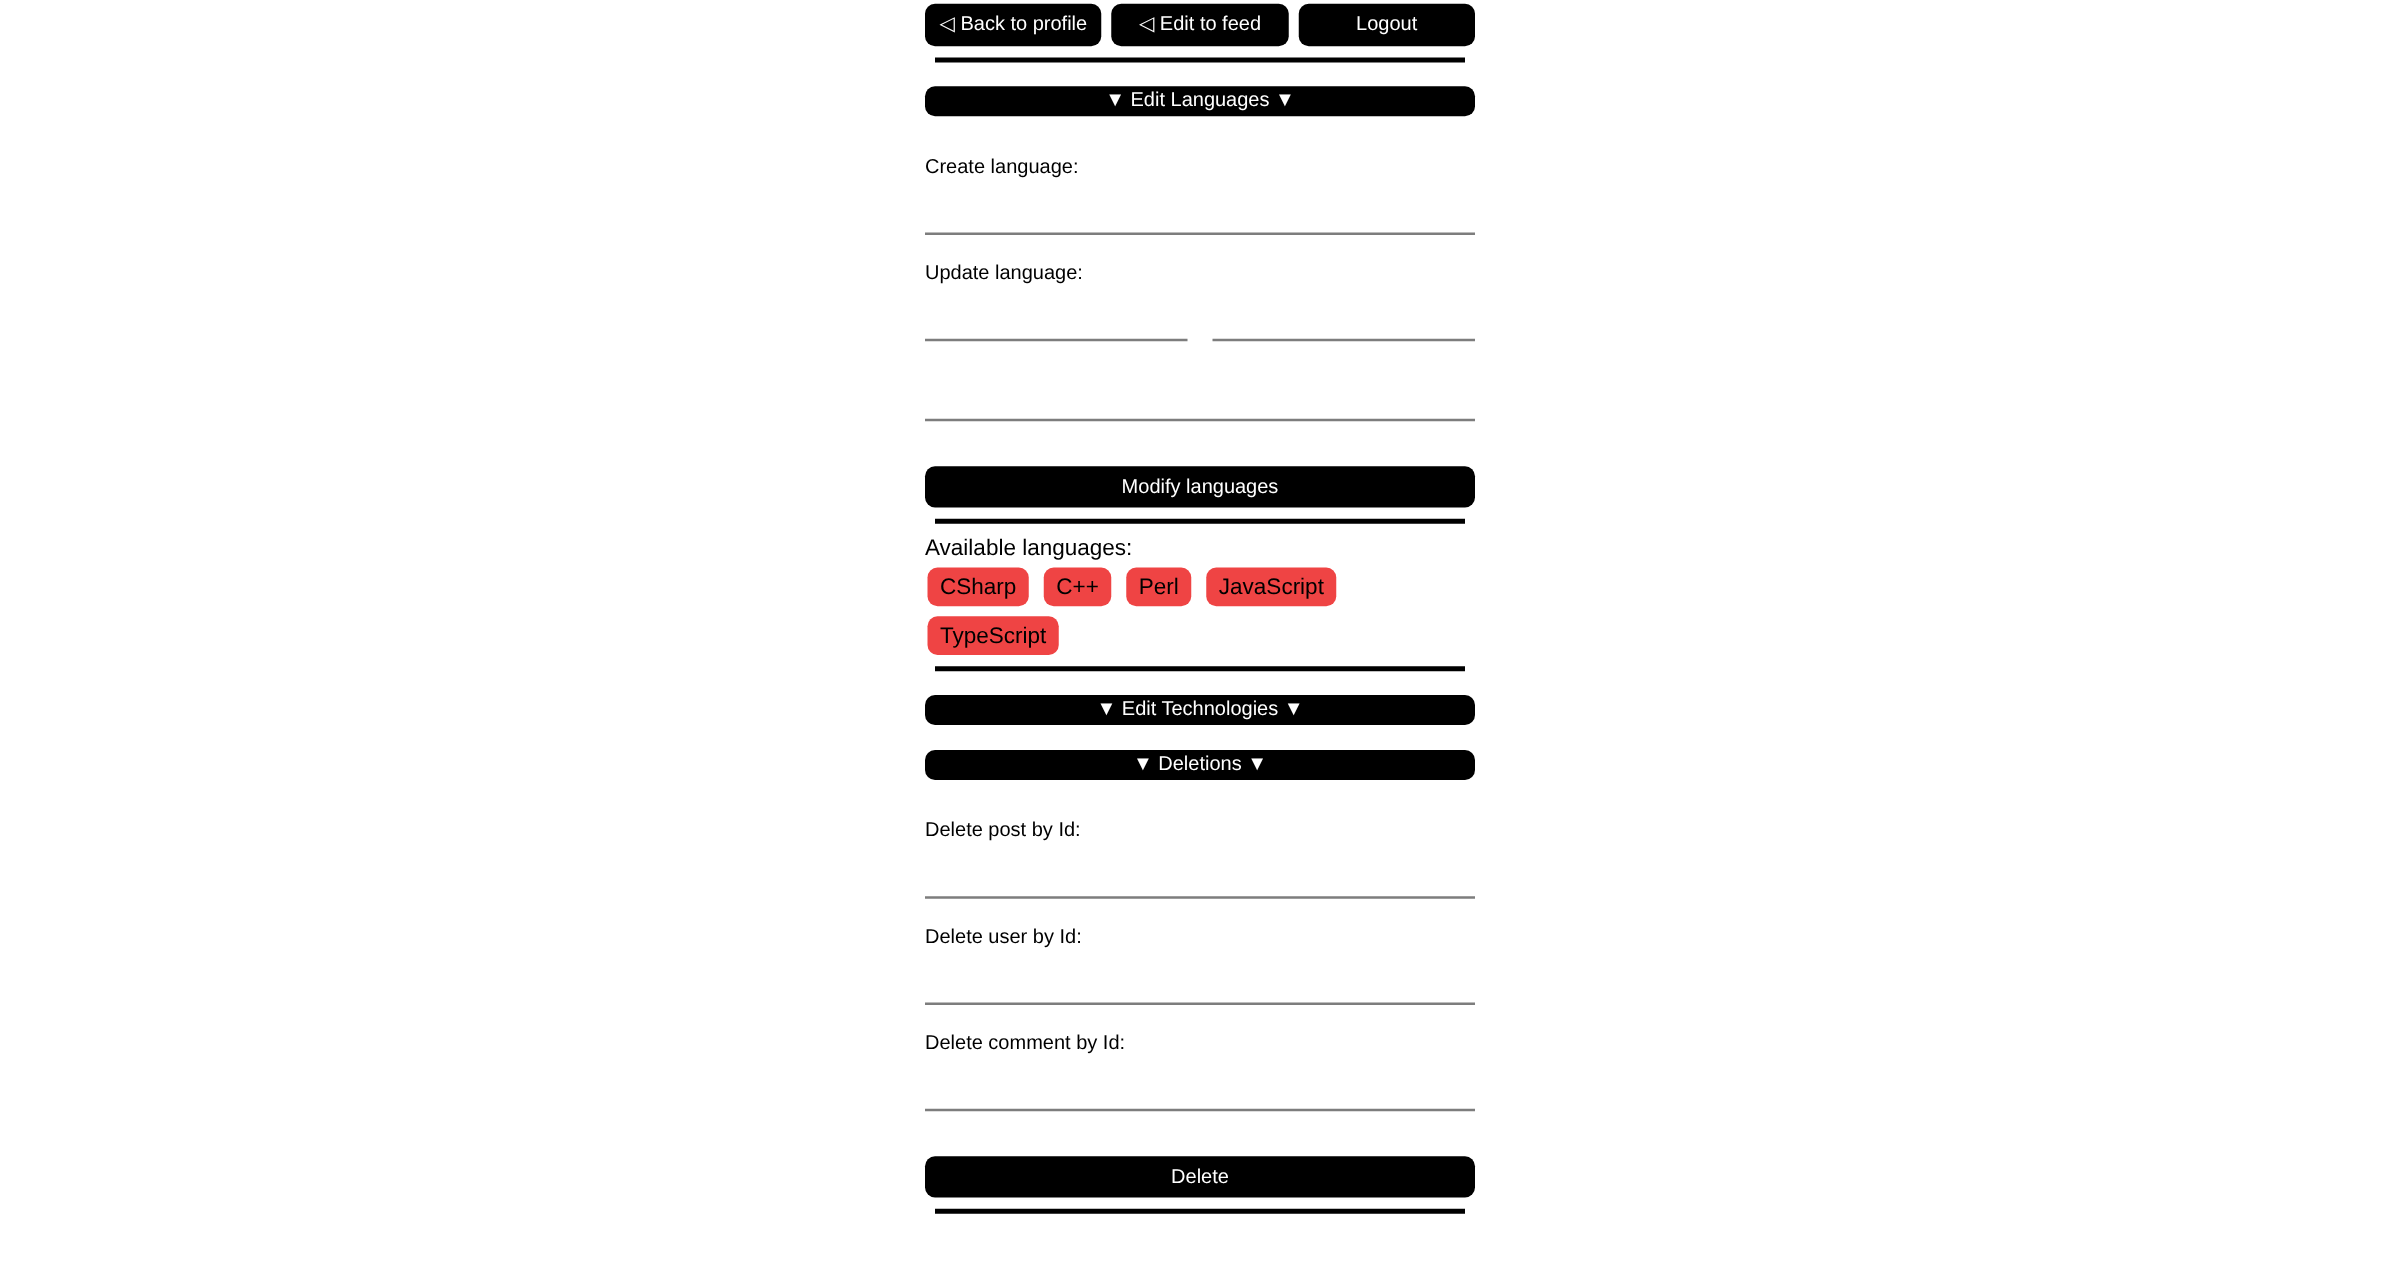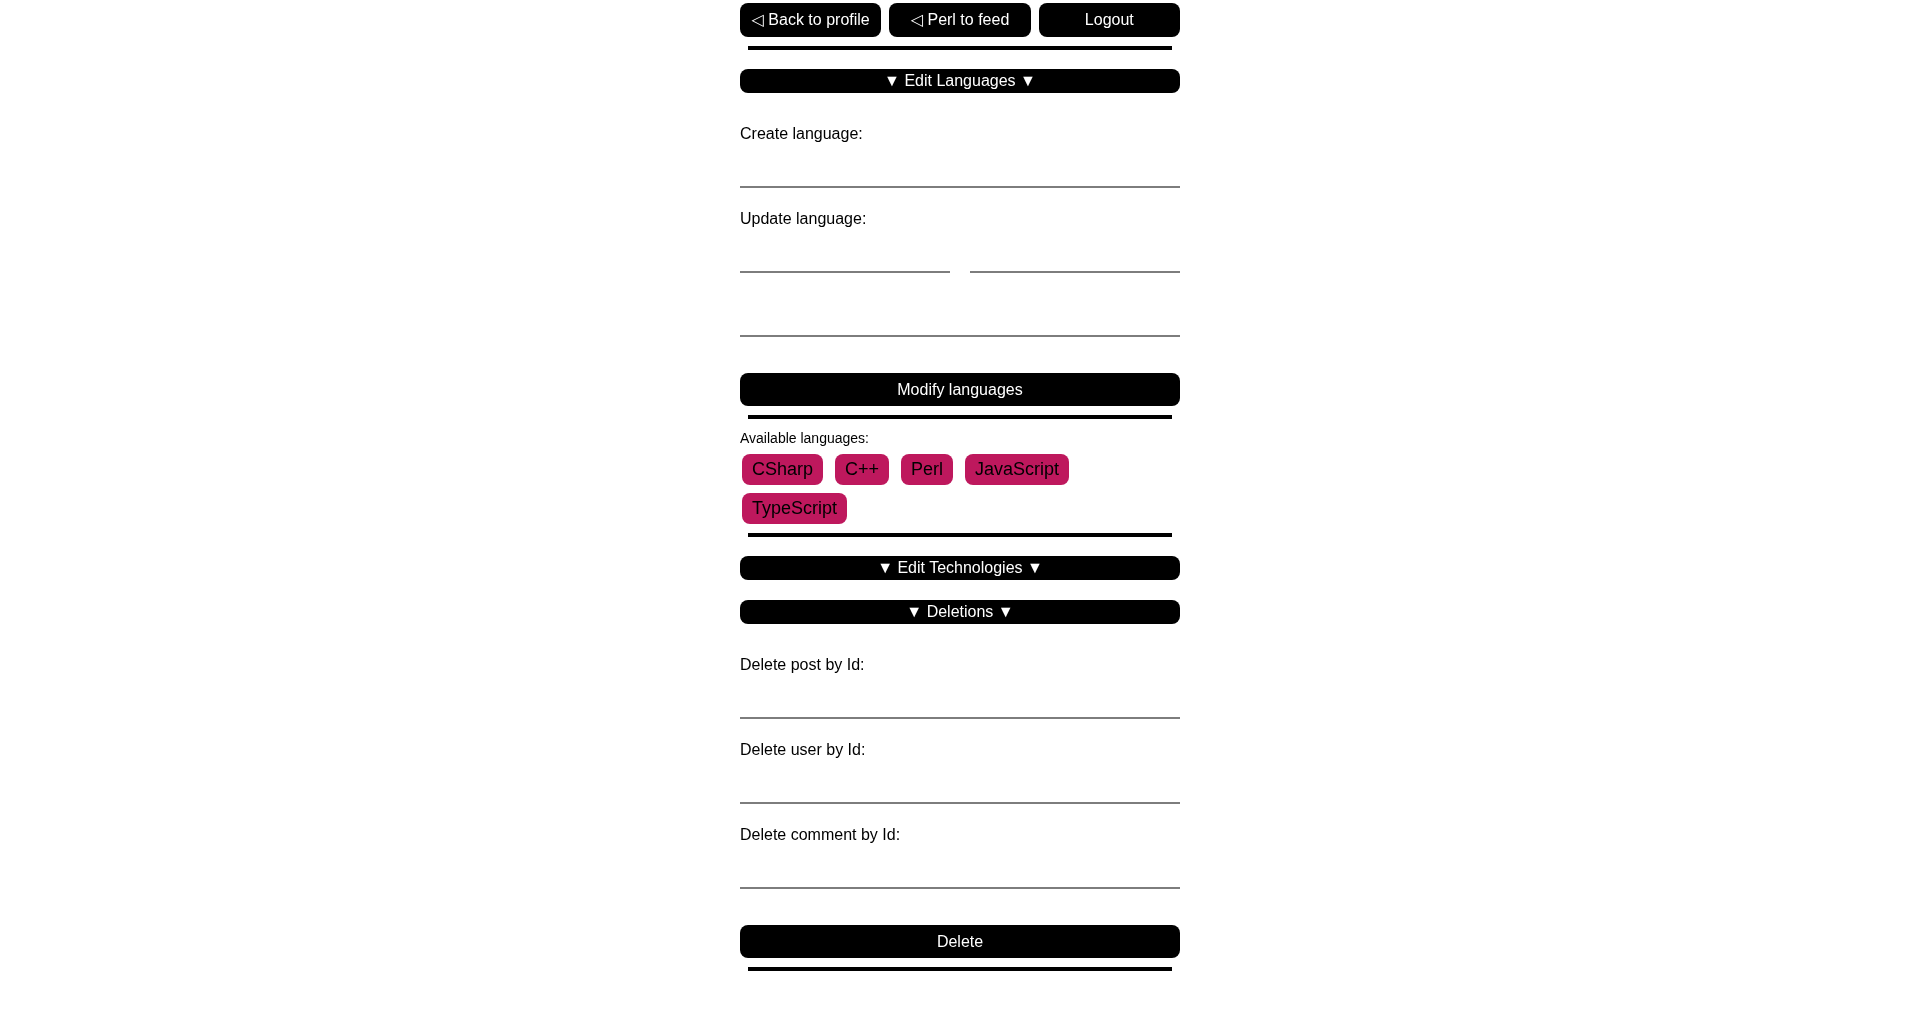--- a/index.html
+++ b/index.html
@@ -79,50 +79,50 @@
   }
   .split-row {
     display: flex;
     gap: 20px;
   }
   .split-row .uinput { flex: 1 1 0; }
 
   
   .avail-label {
     display: block;
-    font-size: 14px;
+    font-size: 18px;
     line-height: 21px;
     margin: 6px 0 5px 0;
   }
   .chips {
     display: flex;
     flex-wrap: wrap;
     gap: 8px 12px;
     margin: 0 0 9px 2px;
   }
   .chip {
-    background: #be185d;
+    background: #ef4444;
     color: #000000;
     border: none;
     border-radius: 8px;
     font-family: "Liberation Sans", sans-serif;
     font-size: 18px;
     line-height: 21px;
     padding: 5px 10px;
     cursor: pointer;
   }
 </style>
 </head>
 <body>
 
 <div class="column">
 
   <div class="top-row">
     <button class="btn">◁ Back to profile</button>
-    <button class="btn">◁ Perl to feed</button>
+    <button class="btn">◁ Edit to feed</button>
     <button class="btn">Logout</button>
   </div>
 
   <hr class="divider">
 
   <button class="btn btn-wide">▼ Edit Languages ▼</button>
 
   <div class="group">
     <label class="form-label">Create language:</label>
     <input class="uinput" type="text" value="" style="">

